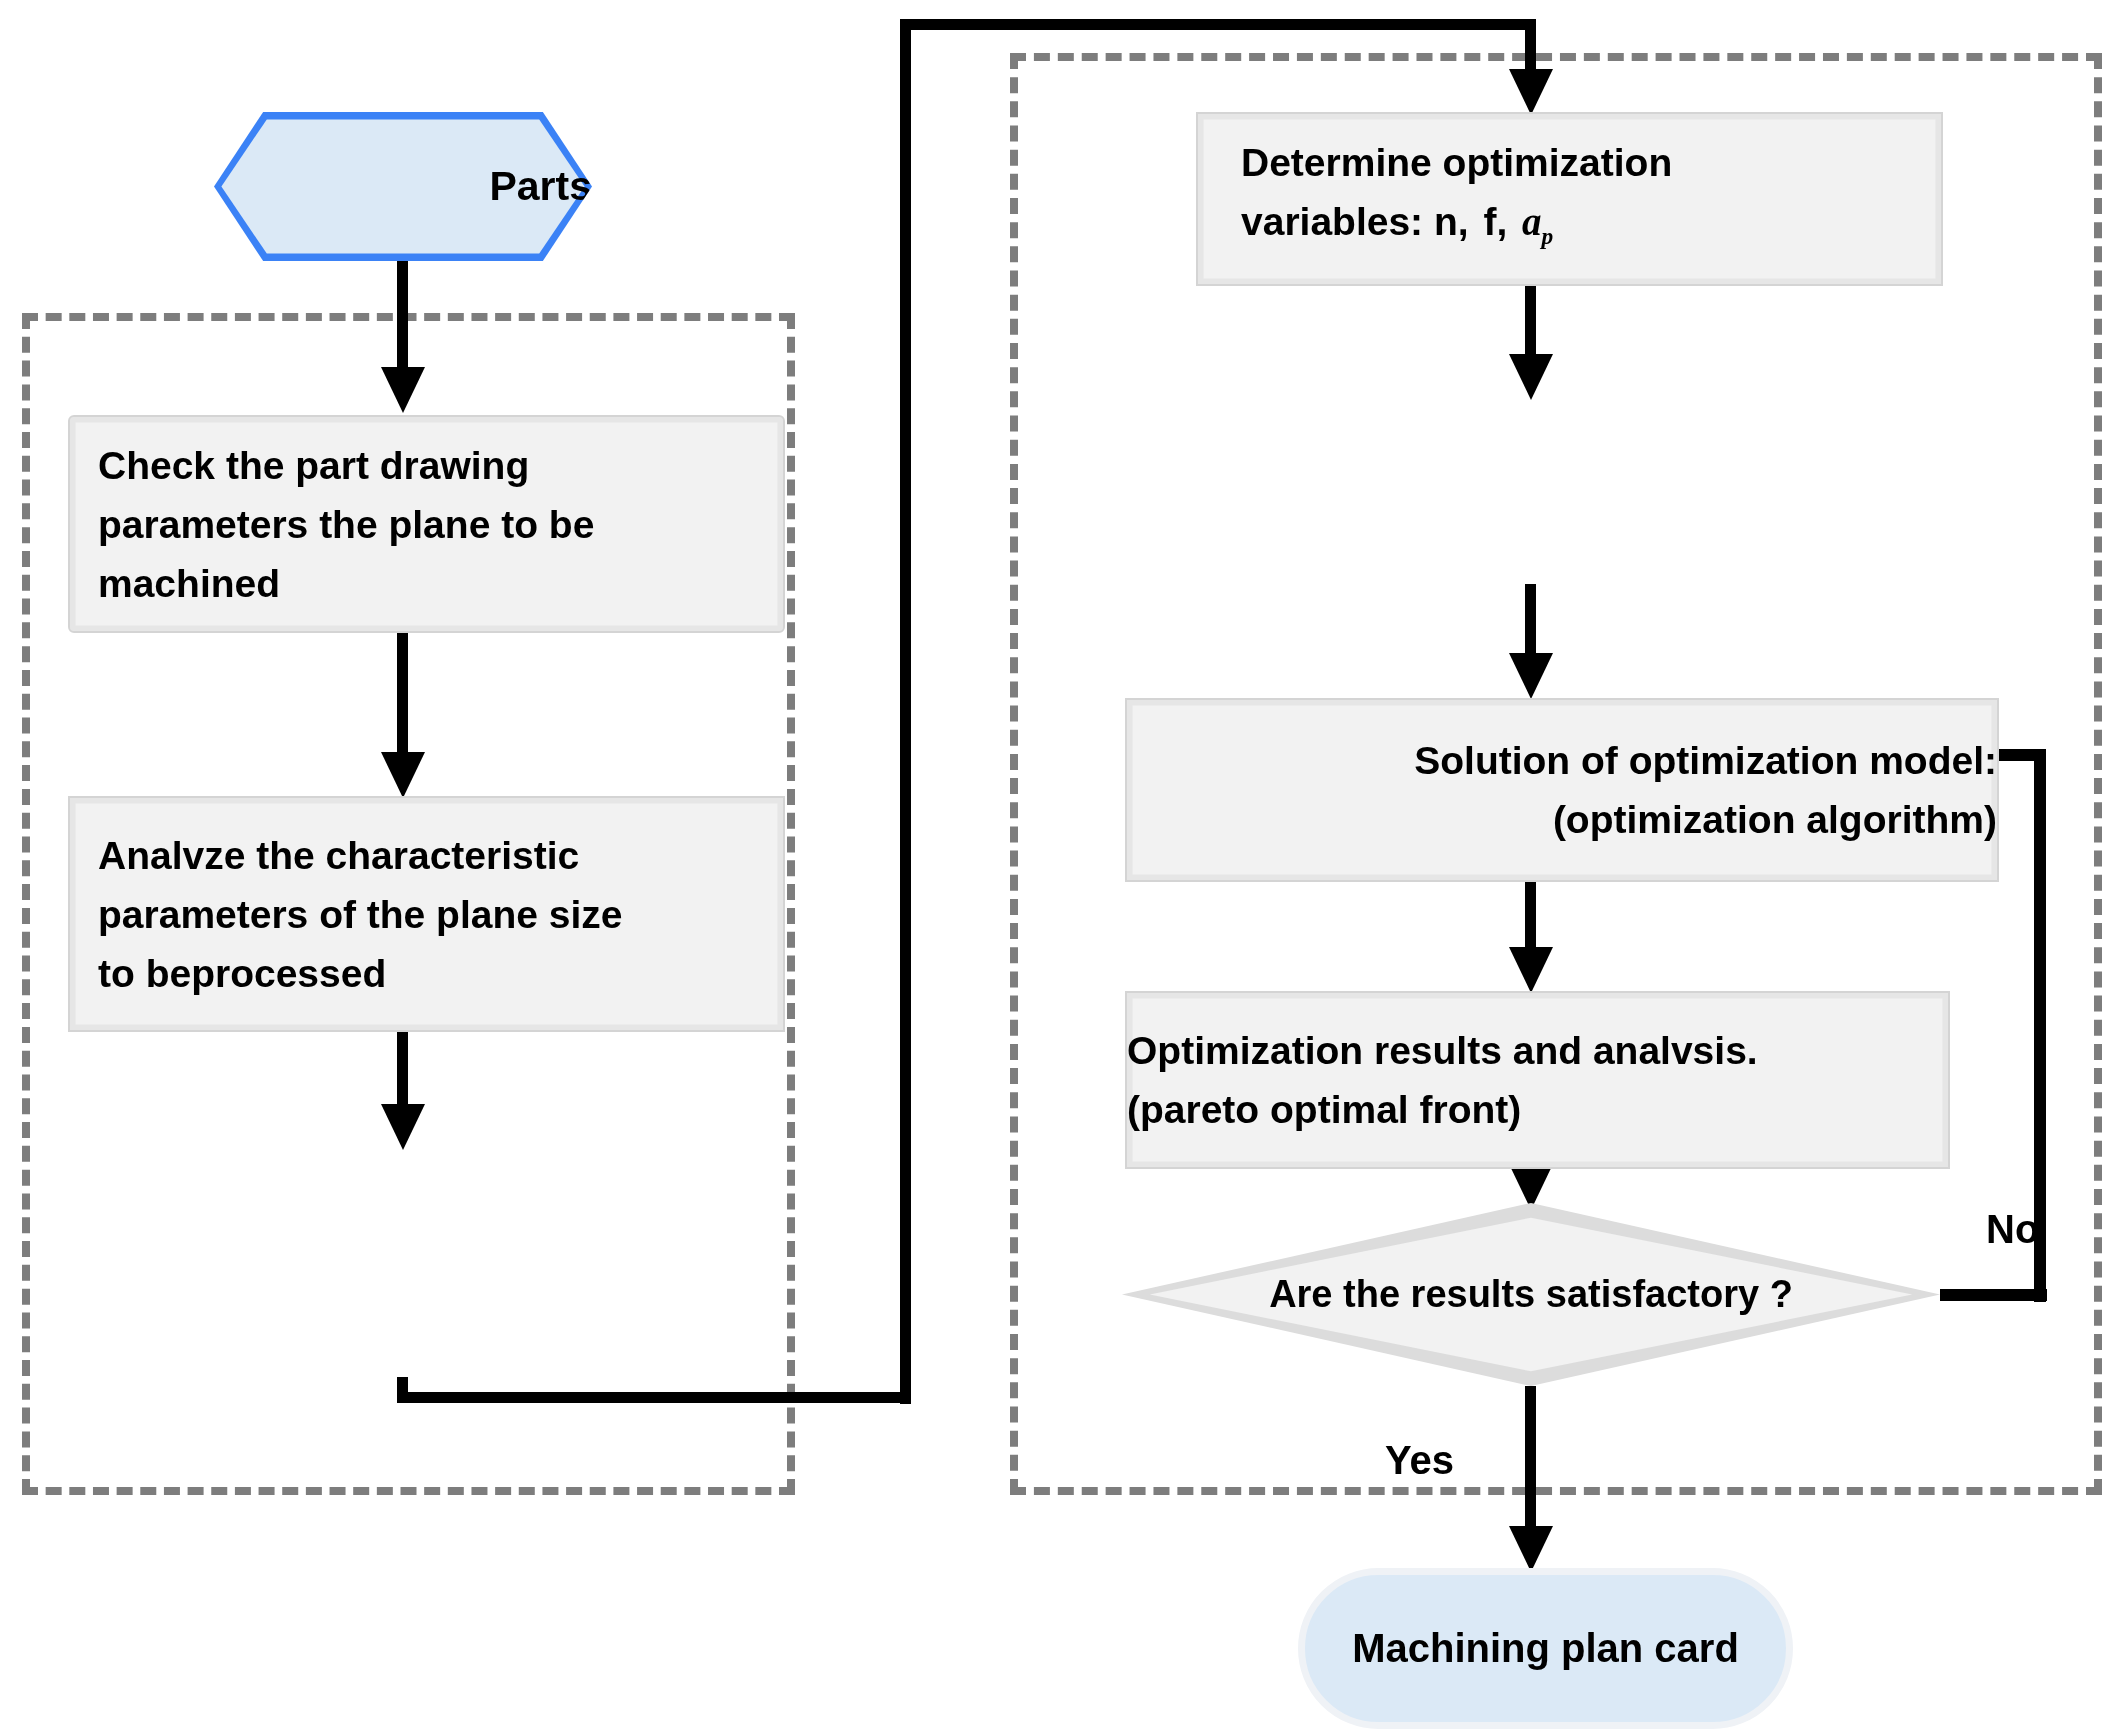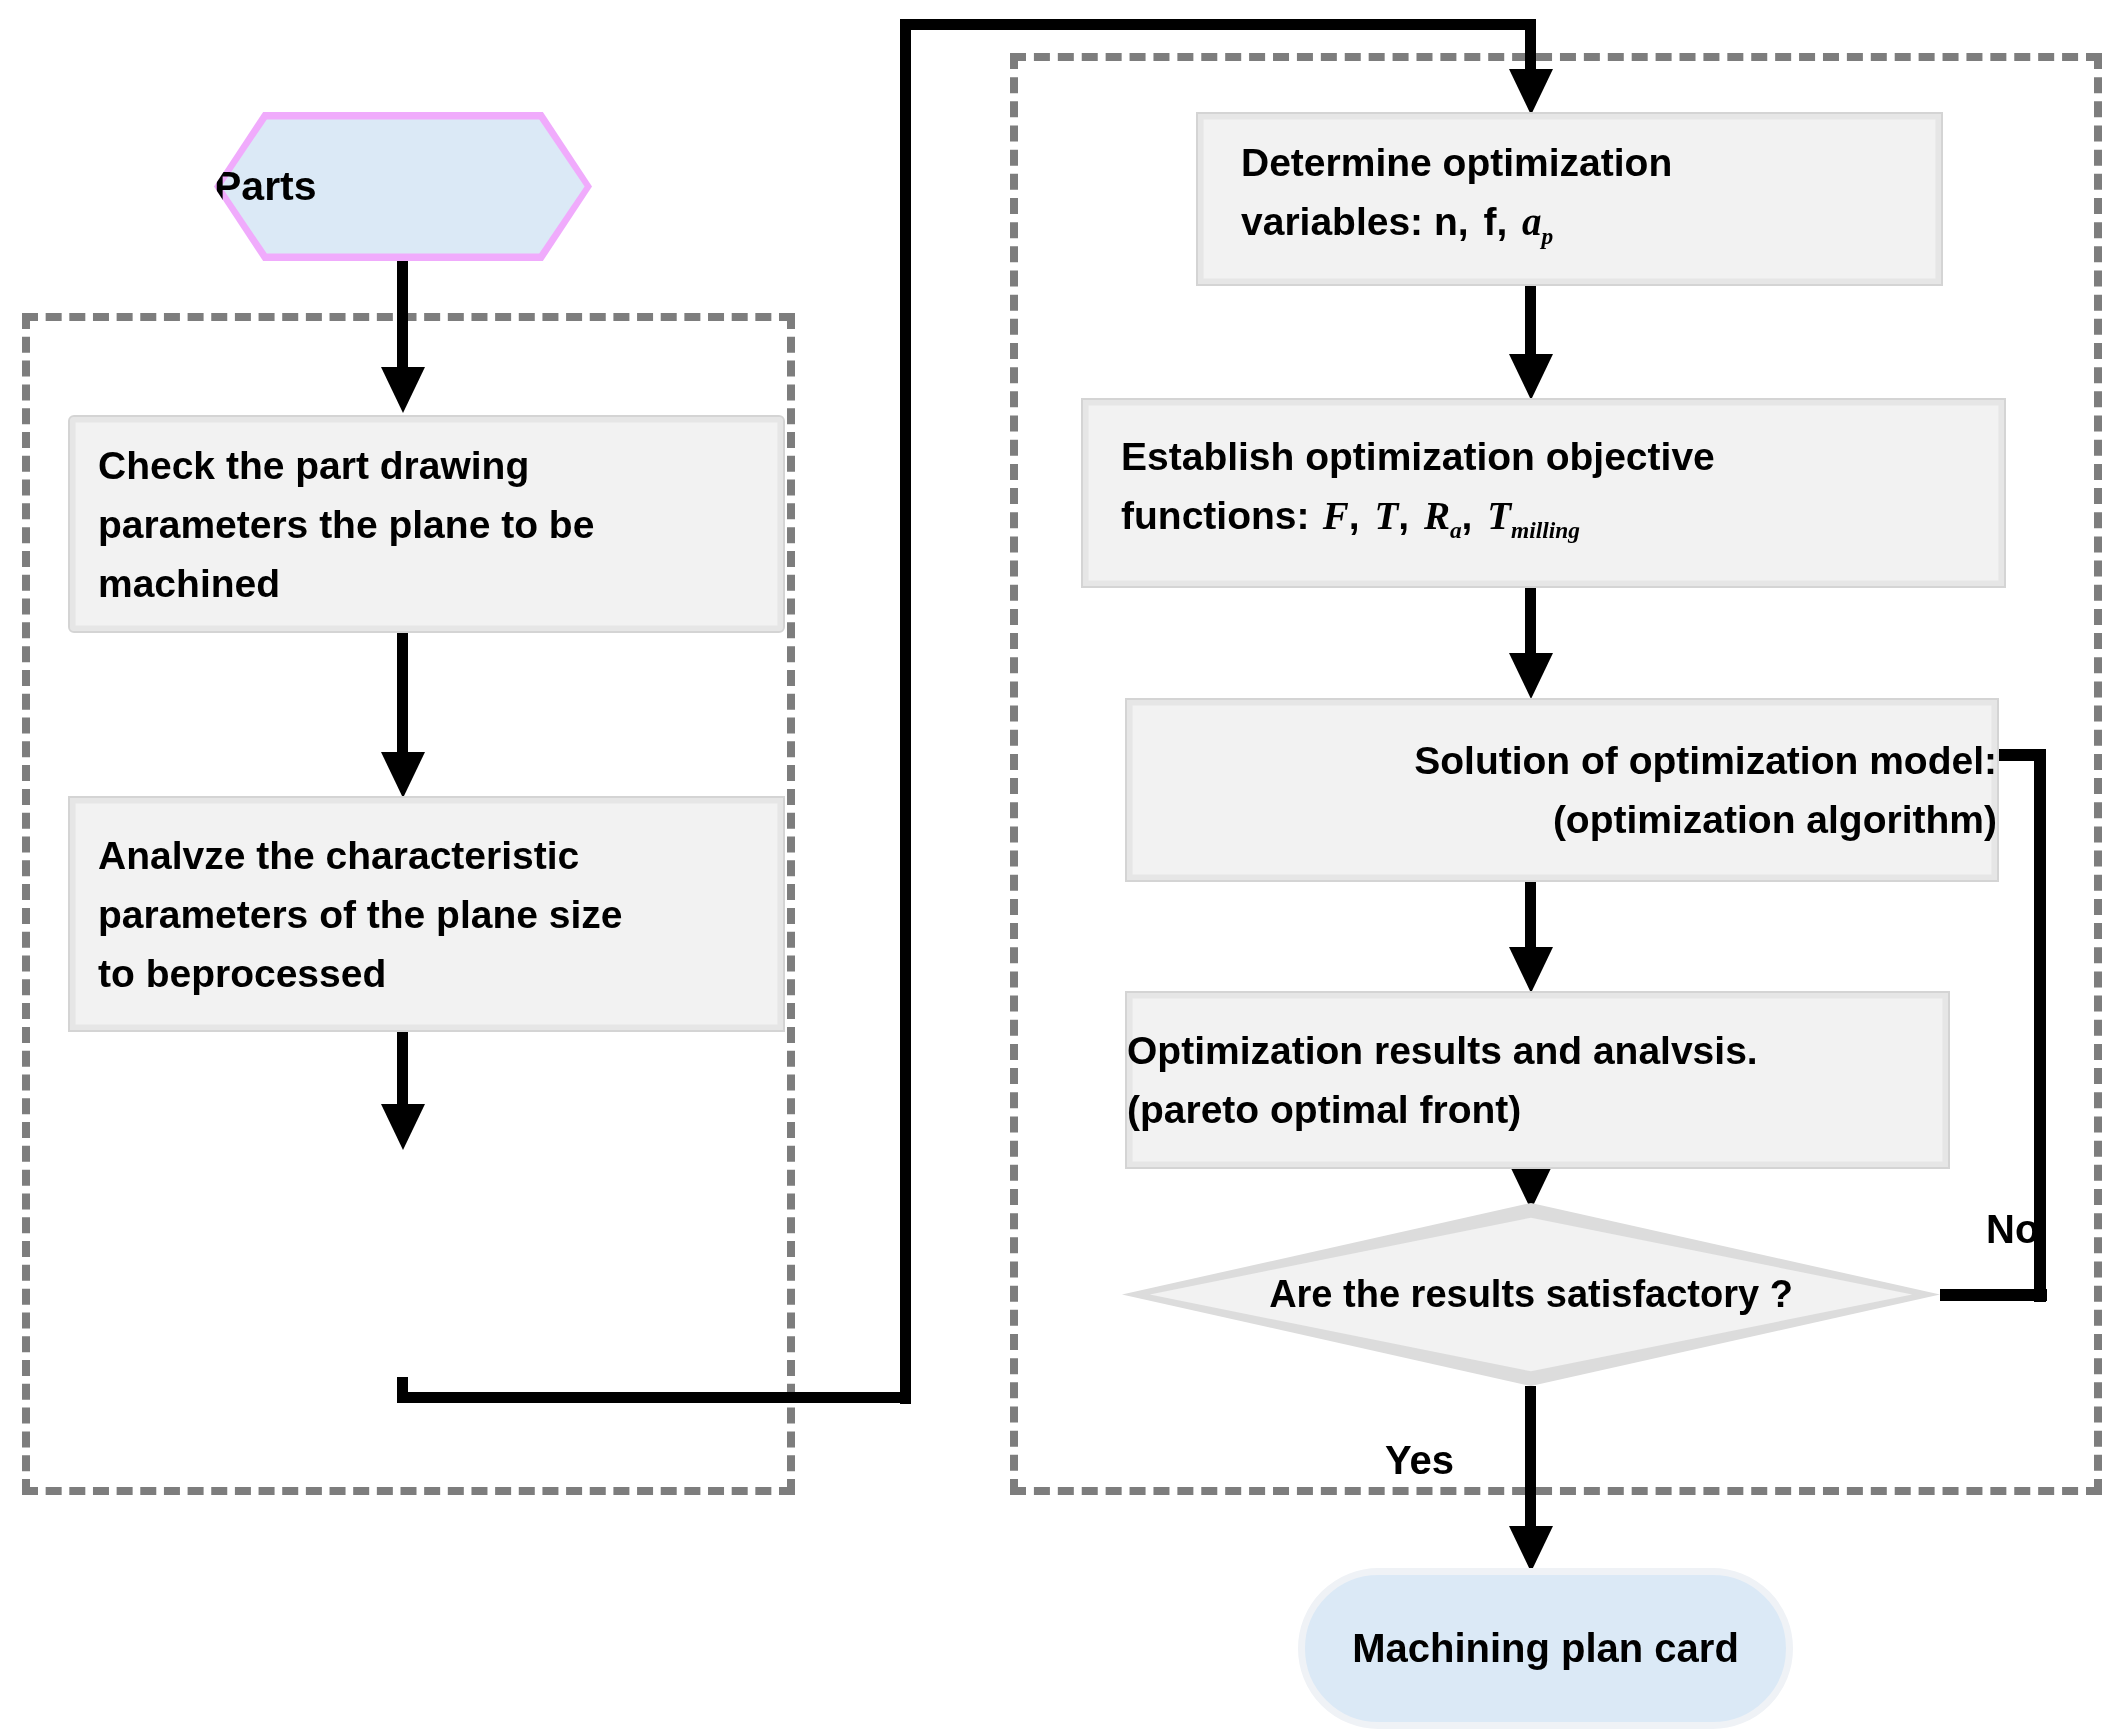--- a/index.html
+++ b/index.html
@@ -15,21 +15,21 @@
   .ah-down{border-left:22px solid transparent;border-right:22px solid transparent;border-top:46px solid #000;}
   .ah-left{border-top:22px solid transparent;border-bottom:22px solid transparent;border-right:46px solid #000;}
 
   
   .pbox{position:absolute;background:#f2f2f2;border:2.5px solid #d4d4d4;box-shadow:inset 0 0 0 5.6px #e6e6e6;
         display:flex;flex-direction:column;justify-content:center;z-index:4;}
   .pbox .line{display:block;font-weight:bold;font-size:39px;line-height:59px;color:#000;white-space:nowrap;}
 
   
   .hex-outer{position:absolute;clip-path:polygon(0 50%,13% 0,87% 0,100% 50%,87% 100%,13% 100%);
-             background:#f0abfc;display:flex;align-items:center;justify-content:flex-start;z-index:4;}
+             background:#3b82f6;display:flex;align-items:center;justify-content:flex-end;z-index:4;}
   .hex-inner{position:absolute;inset:7.4px;clip-path:polygon(0 50%,12.5% 0,87.5% 0,100% 50%,87.5% 100%,12.5% 100%);
              background:#dbe9f6;}
   .node-label{position:relative;font-size:41px;font-weight:bold;color:#000;z-index:2;}
 
   
   .dia-outer{position:absolute;clip-path:polygon(50% 0,100% 50%,50% 100%,0 50%);background:#dcdcdc;
              display:flex;align-items:center;justify-content:center;z-index:4;}
   .dia-inner{position:absolute;inset:0;clip-path:polygon(50% 8%,96.6% 50%,50% 92%,3.4% 50%);background:#f2f2f2;}
   .dia-label{position:relative;font-size:38px;font-weight:bold;color:#000;z-index:2;white-space:nowrap;}
 
@@ -92,26 +92,20 @@
   <div class="pbox" style="left:1196px;top:112px;width:700px;height:170px;padding-left:43px;">
     <span class="line">Determine optimization</span>
     <span class="line">
       <span>variables: n</span><span class="sep">,</span><span>f</span><span class="sep">,</span><span class="mi">a</span><sub class="msub">p</sub>
     </span>
   </div>
 
   <div class="stem" style="left:1525px;top:282px;width:11px;height:74px;"></div>
   <div class="ah ah-down" style="left:1509px;top:354px;"></div>
 
-  <div class="pbox" style="left:1081px;top:398px;width:883px;height:186px;padding-left:38px;">
-    <span class="line">Establish optimization objective</span>
-    <span class="line">
-      <span class="lbl-gap">functions:</span><span class="mi">F</span><span class="sep">,</span><span class="mi">T</span><span class="sep">,</span><span class="mi">R</span><sub class="msub">a</sub><span class="sep">,</span><span class="mi">T</span><sub class="msub">milling</sub>
-    </span>
-  </div>
 
   <div class="stem" style="left:1525px;top:584px;width:11px;height:71px;"></div>
   <div class="ah ah-down" style="left:1509px;top:653px;"></div>
 
   <div class="pbox" style="left:1125px;top:698px;width:815px;height:180px;padding-left:55px;text-align:right;">
     <span class="line">Solution of optimization model:</span>
     <span class="line">(optimization algorithm)</span>
   </div>
 
   <div class="stem" style="left:1525px;top:877px;width:11px;height:72px;"></div>

